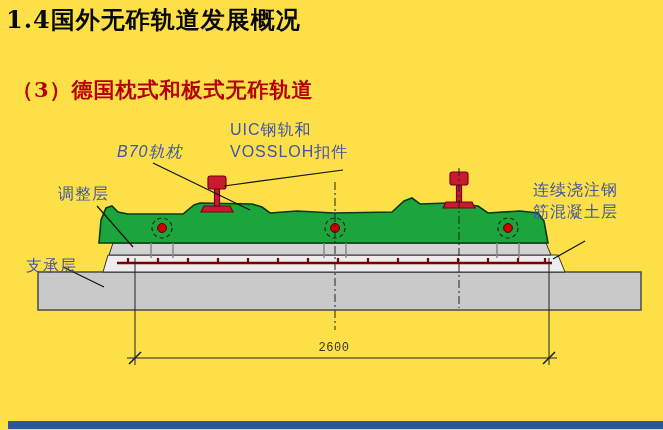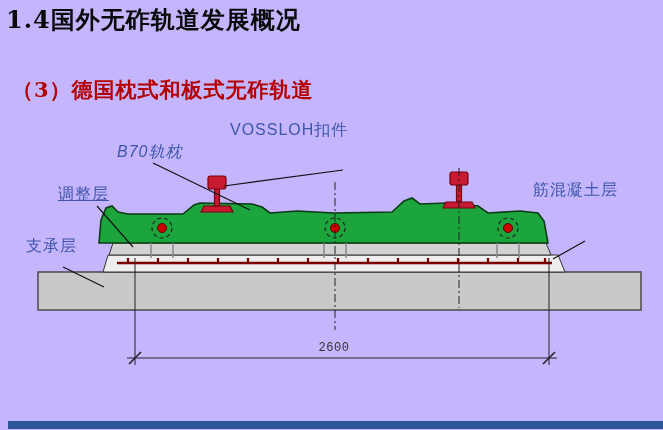--- a/index.html
+++ b/index.html
@@ -1,39 +1,39 @@
 <!DOCTYPE html>
 <html style="--subtitle_red: #b50000; --label_blue: #3f56a7; --sleeper_green: #1da53d; --sleeper_outline: #0a3b14; --rail_red: #c81a31; --rail_outline: #7a0012; --rebar_red: #7a0000; --dowel_red: #cc0000; --adjustment_gray: #d2d2d2; --concrete_light: #ededed; --support_gray: #c9c9c9; --line_dark: #222222; --footer_blue: #2e5597;"><head>
 <meta charset="utf-8">
 <style>
   html,body{margin:0;padding:0;background:#fff;}
   #slide{
-    position:relative;width:663px;height:430px;background:#c4b5fd;
+    position:relative;width:663px;height:430px;background:#fde047;
     font-family:"Liberation Sans",sans-serif;overflow:hidden;
   }
   #page-title{
     position:absolute;left:6px;top:4px;
     font-family:"DejaVu Serif","Liberation Serif",serif;
     font-size:24px;font-weight:bold;color:#0a0a0a;letter-spacing:1px;
     white-space:nowrap;
   }
   #page-subtitle{
     position:absolute;left:12px;top:56px;
     font-family:"DejaVu Serif","Liberation Serif",serif;
     font-size:21px;font-weight:bold;color:var(--subtitle_red,#b50000);
     letter-spacing:1px;white-space:nowrap;margin-top:20px;
   }
   .dlabel{
     position:absolute;color:var(--label_blue,#3f56a7);
     font-size:16px;letter-spacing:1px;line-height:22px;white-space:nowrap;
   }
   #label-b70{left:117px;top:141px;font-style:italic;}
   #label-uic{left:230px;top:119px;}
-  #label-adjust{left:58px;top:183px;text-decoration:underline;}
-  #label-support{left:26px;top:235px;}
+  #label-adjust{left:58px;top:183px;}
+  #label-support{left:26px;top:255px;}
   #label-concrete{left:533px;top:179px;}
   #dim-text{
     position:absolute;left:310px;top:341px;width:48px;text-align:center;
     font-size:12px;color:#333;letter-spacing:0.5px;font-family:Liberation Mono, monospace;
   }
   #diagram-svg{position:absolute;left:0;top:0;}
   #footer-bar{
     position:absolute;left:8px;top:421px;width:655px;height:8px;
     background:var(--footer_blue,#2e5597);
   }
@@ -125,23 +125,25 @@
       <line x1="135" y1="258" x2="135" y2="365"></line>
       <line x1="549" y1="258" x2="549" y2="365"></line>
       <line x1="127" y1="358" x2="557" y2="358"></line>
       <line x1="129" y1="364" x2="141" y2="352" stroke-width="1.6"></line>
       <line x1="543" y1="364" x2="555" y2="352" stroke-width="1.6"></line>
     </g>
   </svg>
 
   <div class="dlabel" id="label-b70">B70轨枕</div>
   <div class="dlabel" id="label-uic">
+    <div>UIC钢轨和</div>
     <div>VOSSLOH扣件</div>
   </div>
   <div class="dlabel" id="label-adjust">调整层</div>
   <div class="dlabel" id="label-support">支承层</div>
   <div class="dlabel" id="label-concrete">
+    <div>连续浇注钢</div>
     <div>筋混凝土层</div>
   </div>
   <div id="dim-text">2600</div>
 
   <div id="footer-bar"></div>
 </div>
 
 </body></html>

